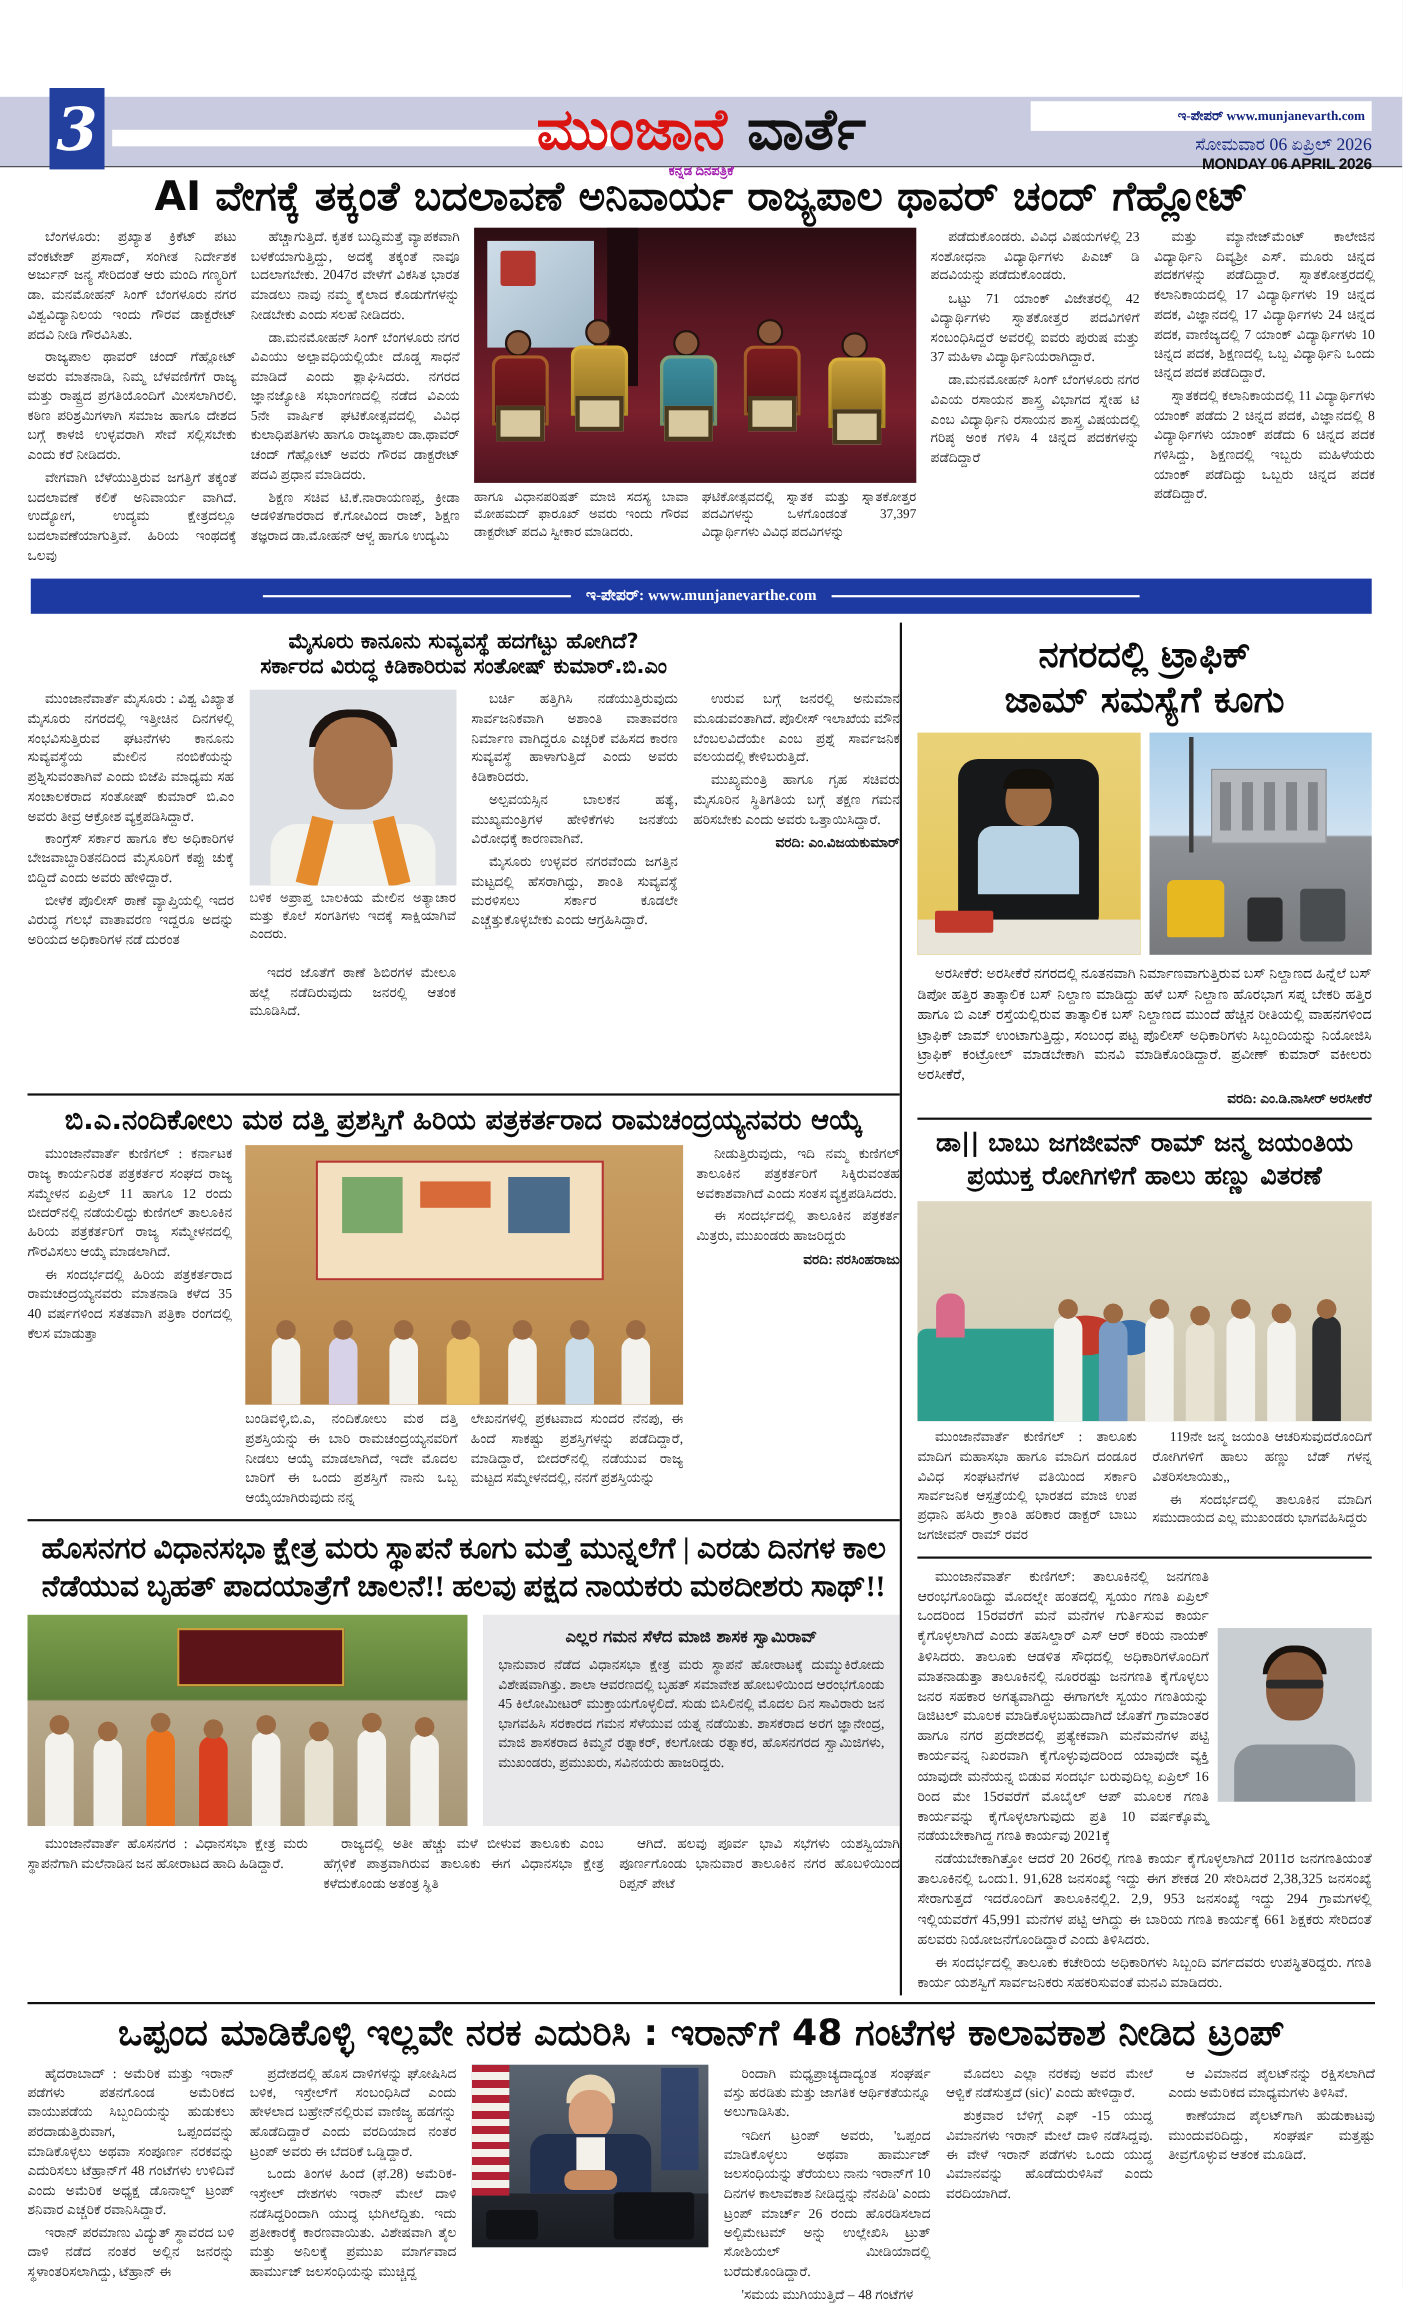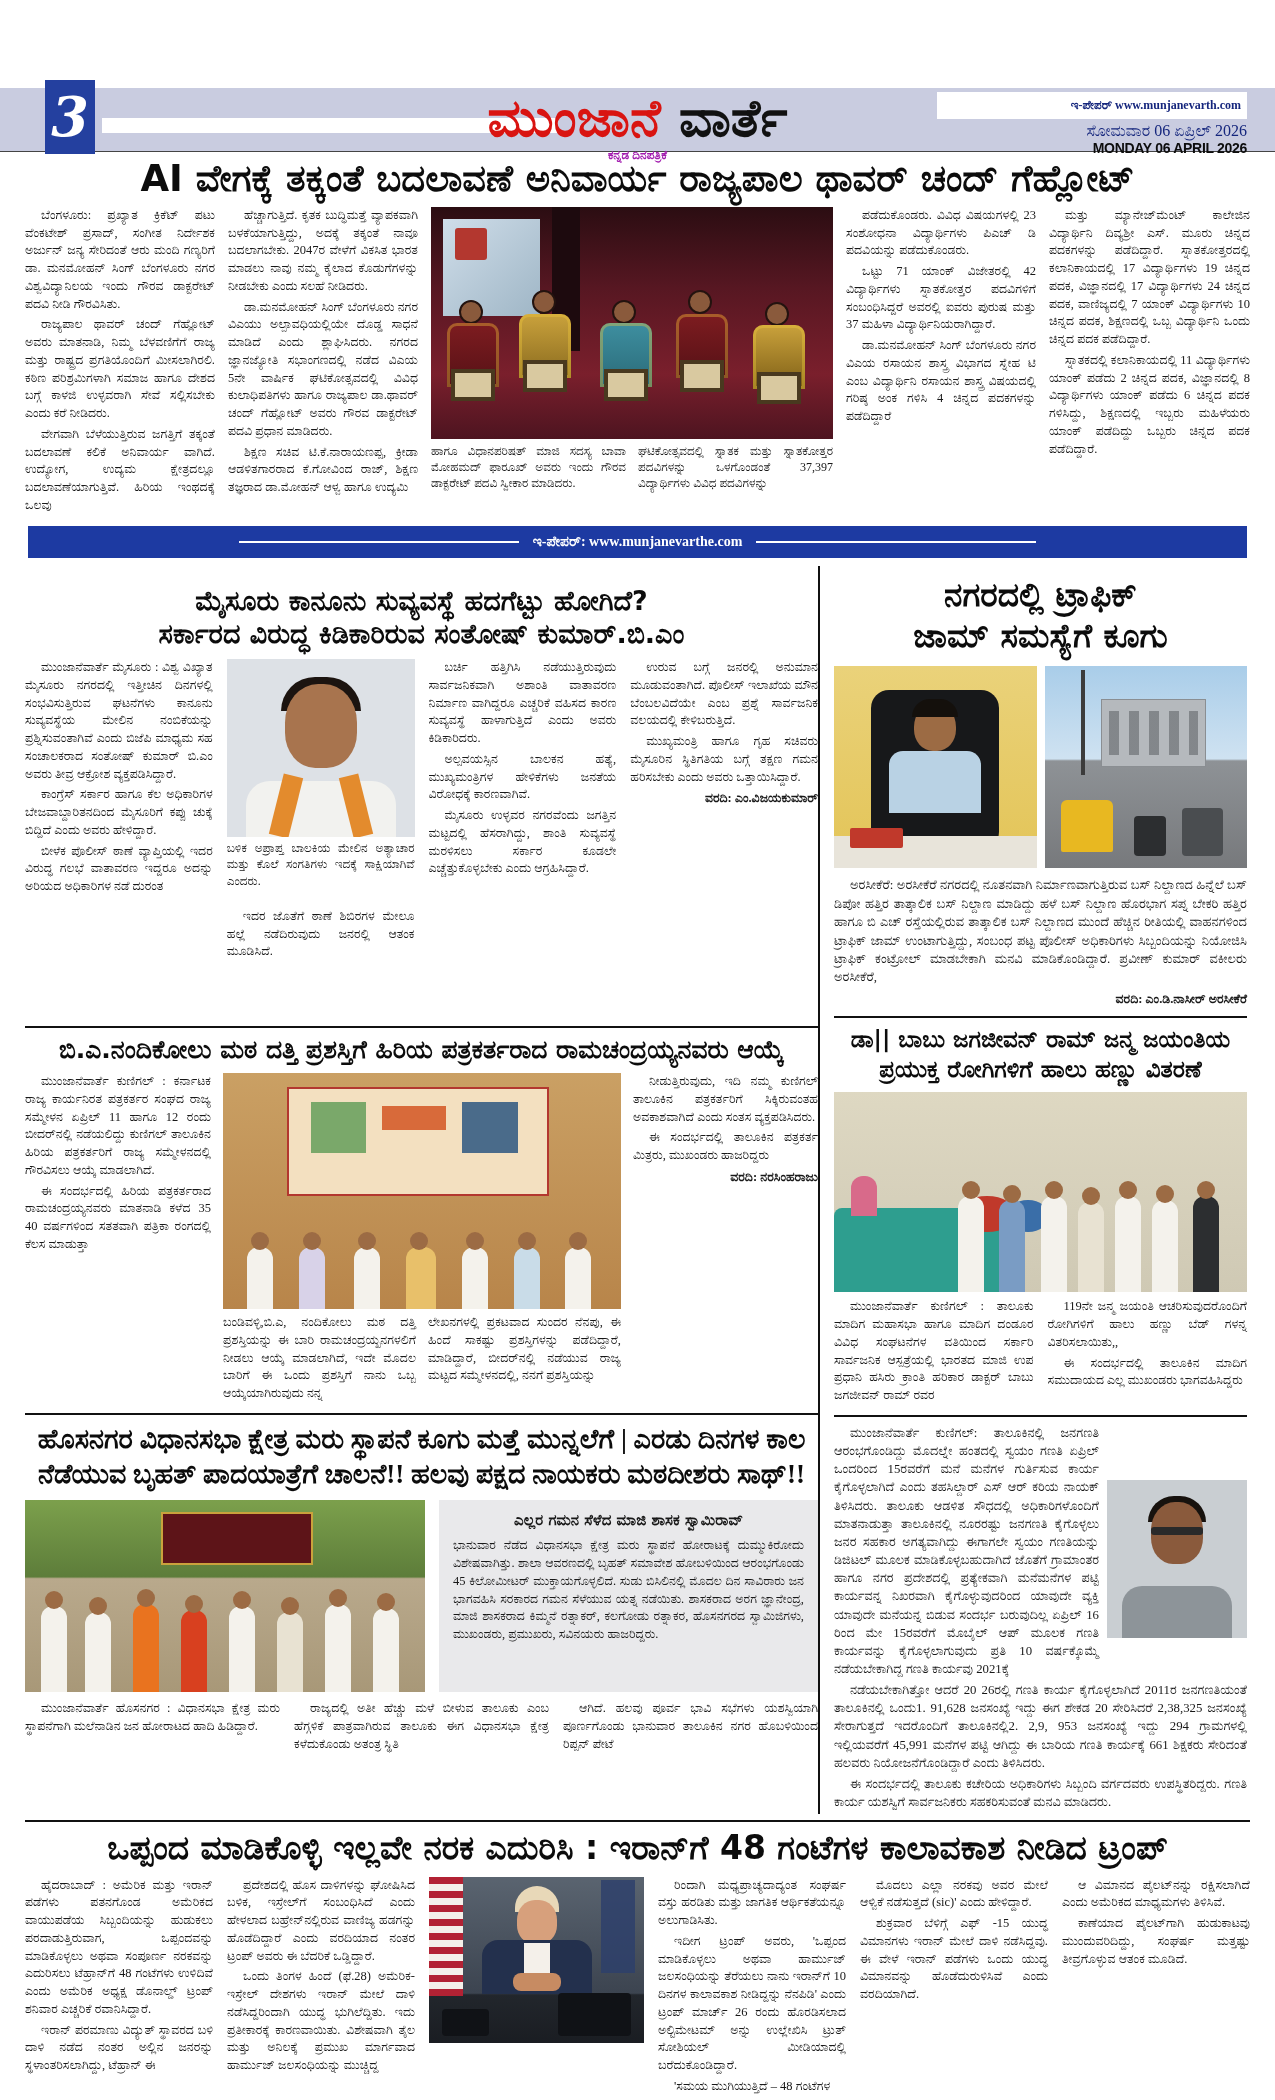--- a/index.html
+++ b/index.html
@@ -45,21 +45,21 @@
   
   .ebar{margin:8px 28px;height:32px;background:#1d3aa2;color:#fff;display:flex;align-items:center;
         justify-content:center;font-size:14px;font-weight:bold;gap:14px;}
   .ebar .line{width:280px;height:2px;background:#fff;}
 
   
   .mid{display:flex;margin-top:4px;min-height:1228px;}
   .mid-left{width:818px;padding-left:25px;}
   .mid-right{flex:1;border-left:2px solid #111;padding:0 28px 0 14px;}
 
-  .h-mys{font-size:27px;line-height:1.25;margin:18px 0 8px;}
+  .h-mys{font-size:19px;line-height:1.25;margin:6px 0 8px;}
   .h-trf{font-size:33px;line-height:1.25;margin:8px 0 10px;}
   .h-nk{font-size:25px;line-height:1.2;margin:6px 0 8px;}
   .h-hos{font-size:27px;line-height:1.3;margin:6px 0 8px;font-family:Liberation Serif, serif;}
   .h-hsp{font-size:23px;line-height:1.3;margin:6px 0 8px;}
   .h-trump{font-size:33px;line-height:1.1;margin:8px 25px 10px;}
   .greybox{background:#e9e9eb;padding:10px 14px;text-align:justify;font-size:12.5px;line-height:1.42;}
   .greybox .gb-title{font-weight:bold;text-align:center;font-size:15px;margin-bottom:6px;font-family:"DejaVu Sans",sans-serif;}
   .cap-line{font-size:12px;margin-top:3px;}
 </style>
 </head>
@@ -201,21 +201,21 @@
               <div class="wperson" style="left:6%;bottom:0;"></div>
               <div class="wperson" style="left:19%;bottom:0;background:#d8d2e8;"></div>
               <div class="wperson" style="left:33%;bottom:0;"></div>
               <div class="wperson" style="left:46%;bottom:0;width:30px;background:#e8c06a;"></div>
               <div class="wperson" style="left:60%;bottom:0;"></div>
               <div class="wperson" style="left:73%;bottom:0;background:#c9dce8;"></div>
               <div class="wperson" style="left:86%;bottom:0;"></div>
             </div>
             <div class="cols" style="padding:5px 0 0;gap:12px;">
               <div class="col">
-                  <p style="text-indent:0;">ಬಂಡಿವಳ್ಳಿ,ಬಿ.ಎ, ನಂದಿಕೋಲು ಮಠ ದತ್ತಿ ಪ್ರಶಸ್ತಿಯನ್ನು ಈ ಬಾರಿ ರಾಮಚಂದ್ರಯ್ಖನಗಳಲಿಗೆ ನೀಡಲು ಆಯ್ಕೆ ಮಾಡಲಾಗಿದೆ, ಇದೇ ಮೊದಲ ಬಾರಿಗೆ ಈ ಒಂದು ಪ್ರಶಸ್ತಿಗೆ ನಾನು ಒಬ್ಬ ಆಯ್ಕೆಯಾಗಿರುವುದು ನನ್ನ</p>
+                  <p style="text-indent:0;">ಬಂಡಿವಳ್ಳಿ,ಬಿ.ಎ, ನಂದಿಕೋಲು ಮಠ ದತ್ತಿ ಪ್ರಶಸ್ತಿಯನ್ನು ಈ ಬಾರಿ ರಾಮಚಂದ್ರಯ್ಯನವರಿಗೆ ನೀಡಲು ಆಯ್ಕೆ ಮಾಡಲಾಗಿದೆ, ಇದೇ ಮೊದಲ ಬಾರಿಗೆ ಈ ಒಂದು ಪ್ರಶಸ್ತಿಗೆ ನಾನು ಒಬ್ಬ ಆಯ್ಕೆಯಾಗಿರುವುದು ನನ್ನ</p>
                 </div>
               <div class="col">
                   <p style="text-indent:0;">ಲೇಖನಗಳಲ್ಲಿ ಪ್ರಕಟವಾದ ಸುಂದರ ನೆನಪು, ಈ ಹಿಂದೆ ಸಾಕಷ್ಟು ಪ್ರಶಸ್ತಿಗಳನ್ನು ಪಡೆದಿದ್ದಾರೆ, ಮಾಡಿದ್ದಾರೆ, ಬೀದರ್‌ನಲ್ಲಿ ನಡೆಯುವ ರಾಜ್ಯ ಮಟ್ಟದ ಸಮ್ಮೇಳನದಲ್ಲಿ, ನನಗೆ ಪ್ರಶಸ್ತಿಯನ್ನು</p>
                 </div>
             </div>
           </div>
           <div class="col">
             <p>ನೀಡುತ್ತಿರುವುದು, ಇದಿ ನಮ್ಮ ಕುಣಿಗಲ್ ತಾಲೂಕಿನ ಪತ್ರಕರ್ತರಿಗೆ ಸಿಕ್ಕಿರುವಂತಹ ಅವಕಾಶವಾಗಿದೆ ಎಂದು ಸಂತಸ ವ್ಯಕ್ತಪಡಿಸಿದರು.</p>
             <p>ಈ ಸಂದರ್ಭದಲ್ಲಿ ತಾಲೂಕಿನ ಪತ್ರಕರ್ತ ಮಿತ್ರರು, ಮುಖಂಡರು ಹಾಜರಿದ್ದರು</p>
             <div class="byline">ವರದಿ: ನರಸಿಂಹರಾಜು</div>

